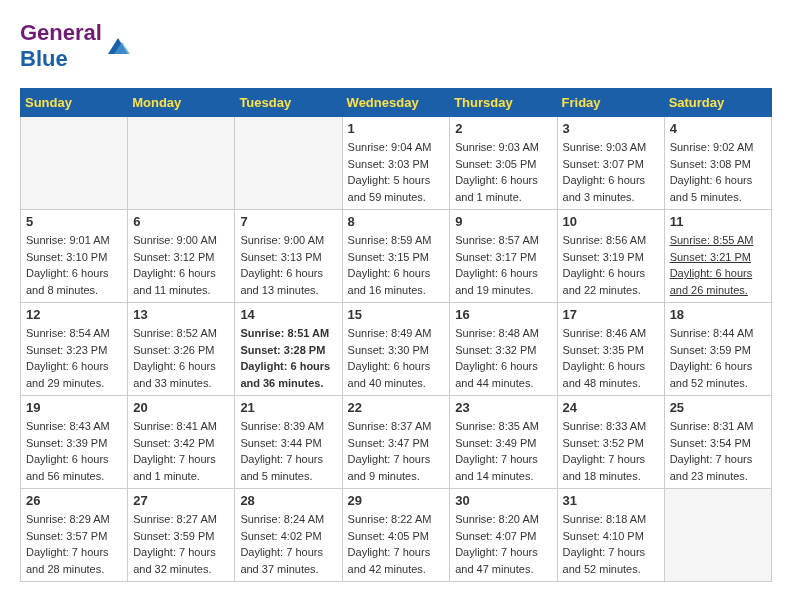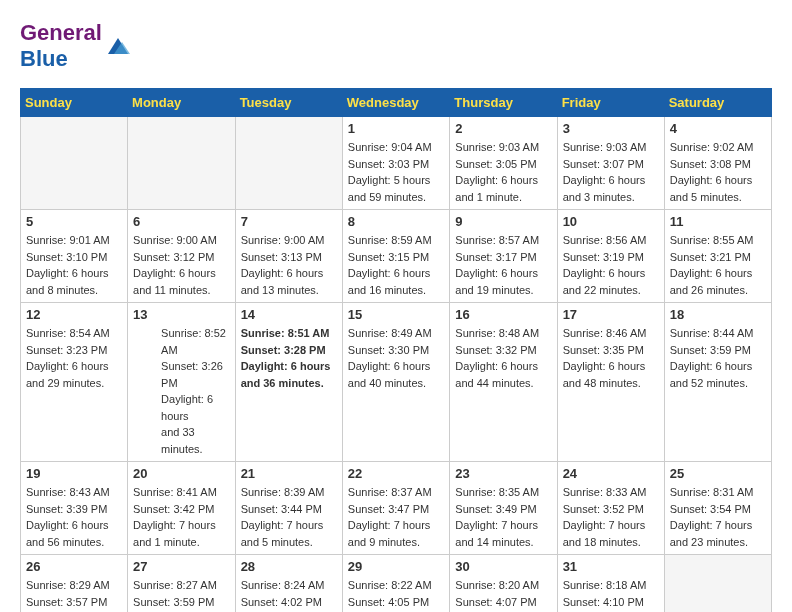--- a/index.html
+++ b/index.html
@@ -190,37 +190,37 @@
         </td>
         <td>
           <span class="day-num">10</span>
           <div class="day-info" style="white-space: pre-line;">Sunrise: 8:56 AM
 Sunset: 3:19 PM
 Daylight: 6 hours
 and 22 minutes.</div>
         </td>
         <td>
           <span class="day-num">11</span>
-          <div class="day-info" style="white-space: pre-line;">Sunrise: 8:55 AM
+          <div class="day-info" style="white-space: pre-line; text-decoration: underline;">Sunrise: 8:55 AM
 Sunset: 3:21 PM
 Daylight: 6 hours
 and 26 minutes.</div>
         </td>
       </tr>
       <tr class="week-row">
         <td>
           <span class="day-num">12</span>
           <div class="day-info" style="white-space: pre-line;">Sunrise: 8:54 AM
 Sunset: 3:23 PM
 Daylight: 6 hours
 and 29 minutes.</div>
         </td>
         <td>
           <span class="day-num">13</span>
-          <div class="day-info" style="white-space: pre-line; margin-left: 28px;">Sunrise: 8:52 AM
+          <div class="day-info" style="white-space: pre-line;">Sunrise: 8:52 AM
 Sunset: 3:26 PM
 Daylight: 6 hours
 and 33 minutes.</div>
         </td>
         <td>
           <span class="day-num">14</span>
           <div class="day-info" style="white-space: pre-line; font-weight: bold;">Sunrise: 8:51 AM
 Sunset: 3:28 PM
 Daylight: 6 hours
 and 36 minutes.</div>

